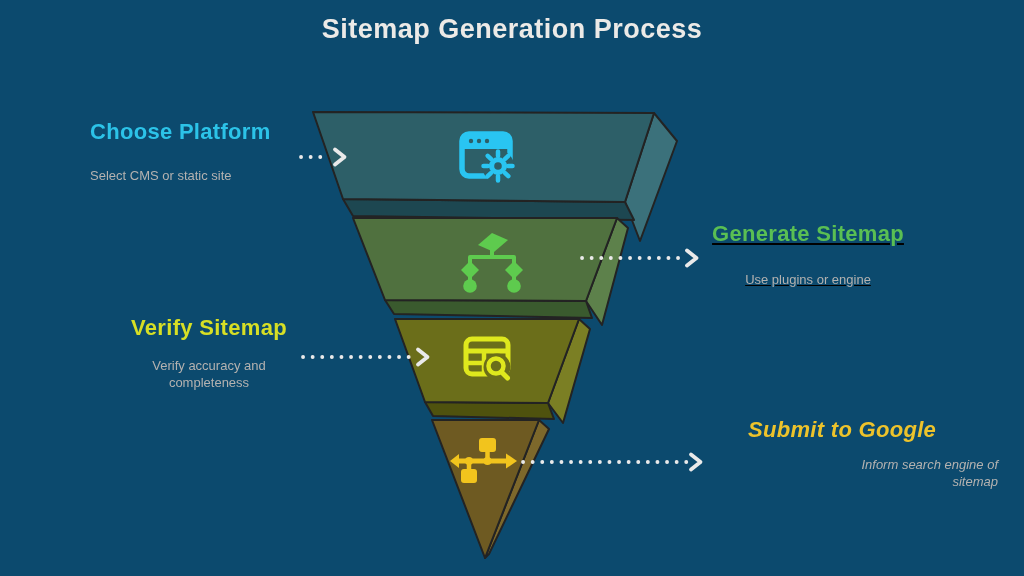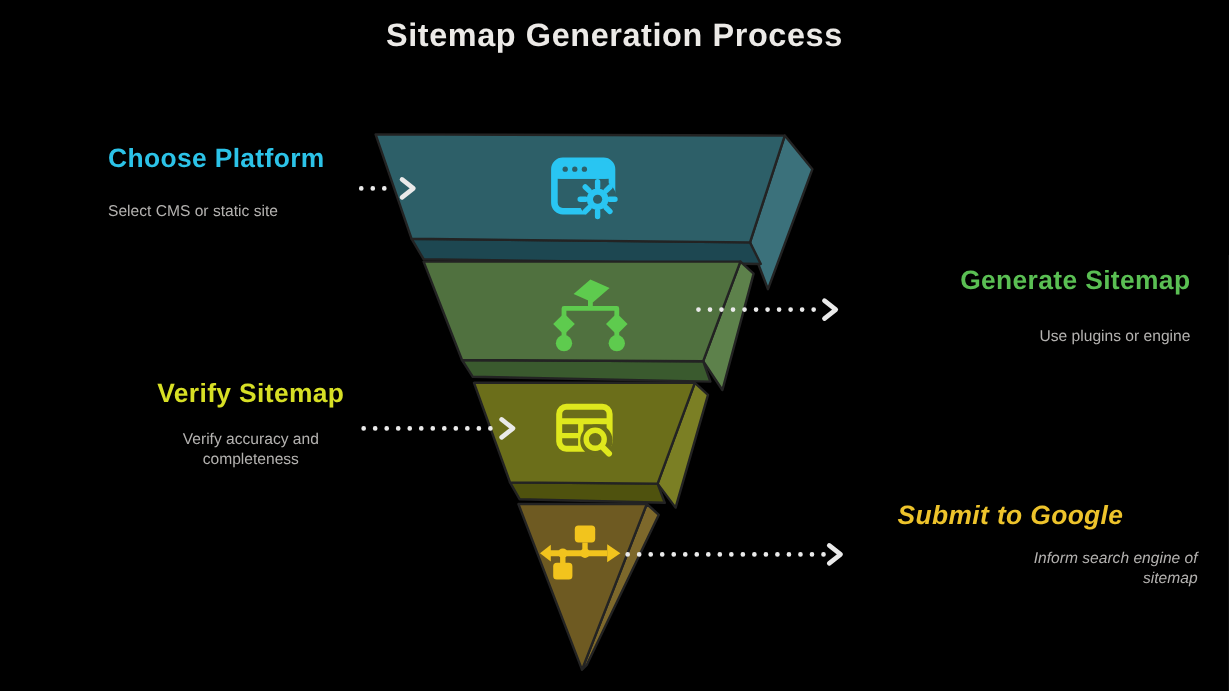--- a/index.html
+++ b/index.html
@@ -1,31 +1,31 @@
 <!DOCTYPE html>
 <html><head>
 <meta charset="utf-8">
 <style>
   html,body{margin:0;padding:0;background:#2a2a2a;}
   .canvas{
     position:relative;width:1024px;height:576px;overflow:hidden;
-    background:#000000;
+    background:#0c4a6e;
     font-family:"Liberation Sans","DejaVu Sans",sans-serif;
   }
   .title{
     position:absolute;top:14px;left:0;width:100%;
     text-align:center;font-size:27px;font-weight:700;letter-spacing:.5px;
   }
   .funnel-svg{position:absolute;top:0;left:0;}
   .step-text{position:absolute;}
   .step-heading{font-size:22px;font-weight:600;letter-spacing:.3px;line-height:1.25;}
   .step-desc{font-size:13px;line-height:1.34;white-space:pre-line;}
   .t1{left:90px;top:118px;width:230px;text-align:left;}
   .t1 .step-desc{margin-top:21px;}
-  .t2{left:752px;top:220px;width:240px;text-align:right;}
+  .t2{left:688px;top:220px;width:240px;text-align:center;text-decoration:underline;}
   .t2 .step-desc{margin-top:23px;}
   .t3{left:100px;top:314px;width:218px;text-align:center;}
   .t3 .step-desc{margin-top:15px;}
   .t4{left:748px;top:416px;width:250px;text-align:left;font-style:italic;}
   .t4 .step-desc{margin-top:12px;text-align:right;}
 </style>
 </head>
 <body>
 
 <div class="canvas">

